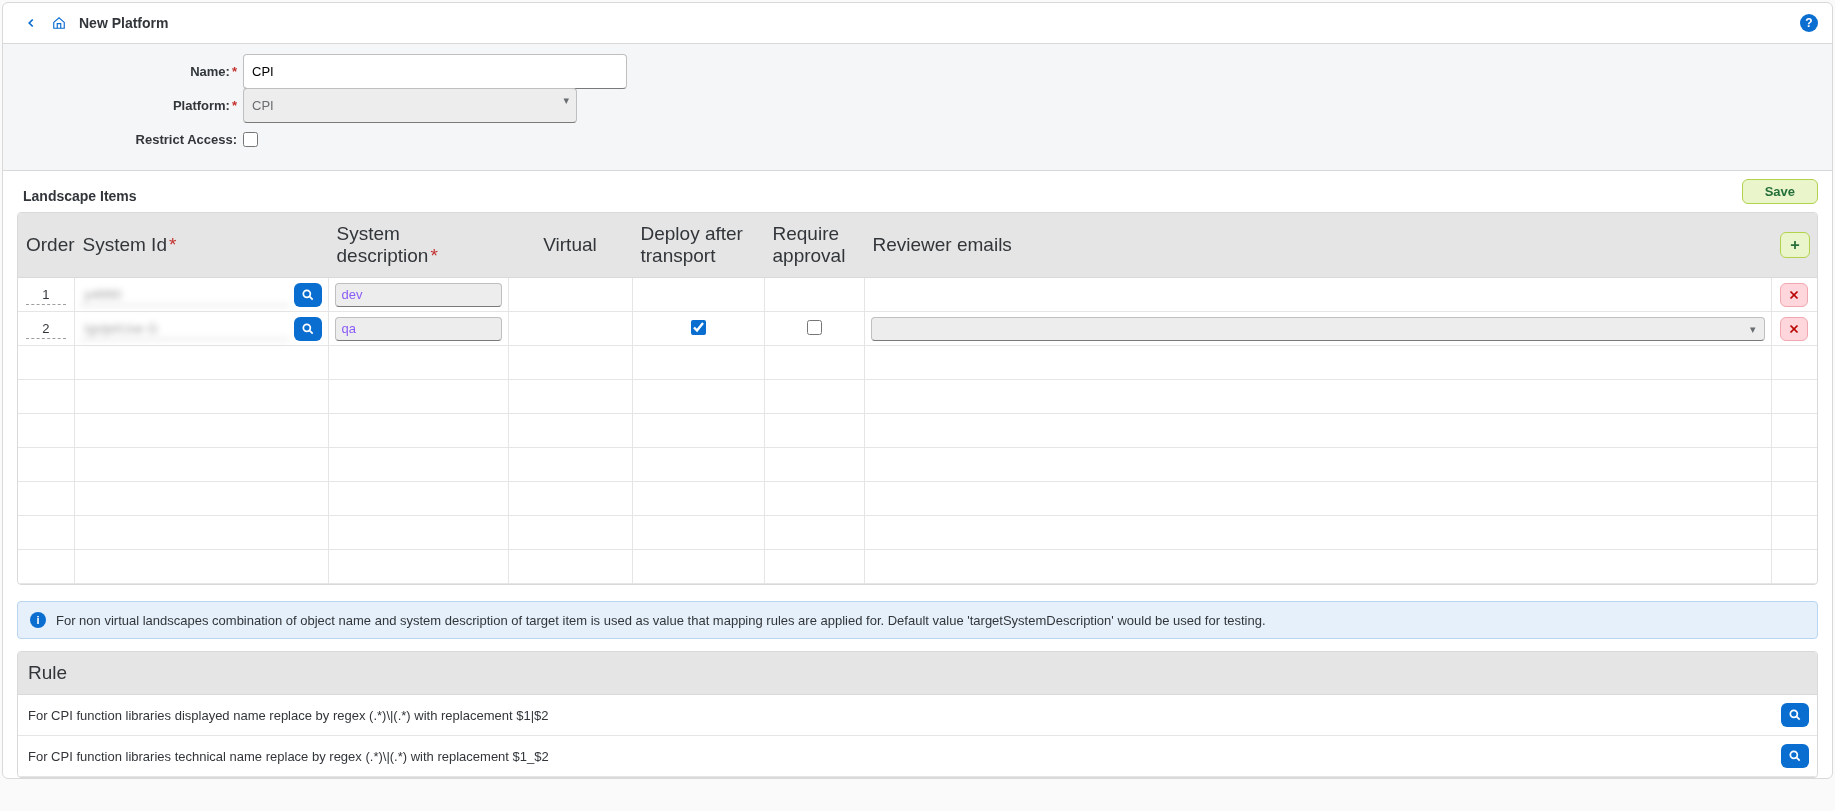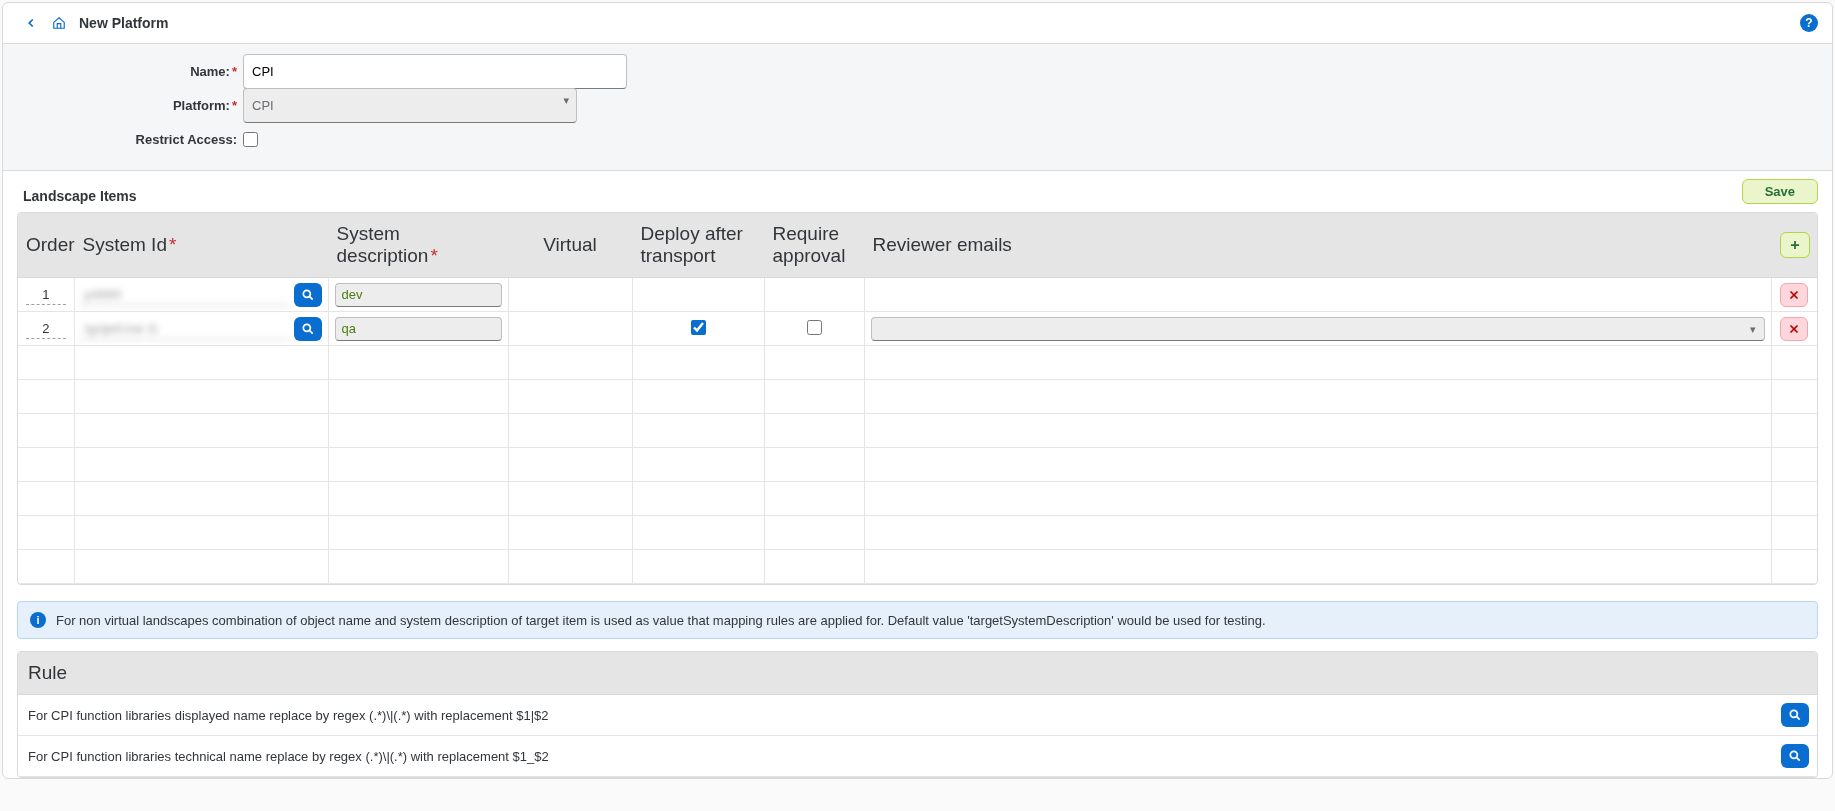--- a/index.html
+++ b/index.html
@@ -167,21 +167,21 @@
     .cell-center { text-align: center; }
     .mini-input {
       width: 100%;
       height: 24px;
       border: 1px solid #bfbfbf;
       border-bottom: 1px solid #7a7a7a;
       border-radius: 4px;
       background: #ededed;
       padding: 0 6px;
       font-size: 13px;
-      color: #4d7c0f;
+      color: #8b5cf6;
     }
     .order-cell {
       text-align: center;
     }
     .order-box {
       display: inline-block;
       border-bottom: 1px dashed #9e9e9e;
       padding: 2px 10px;
       width: 40px;
     }

